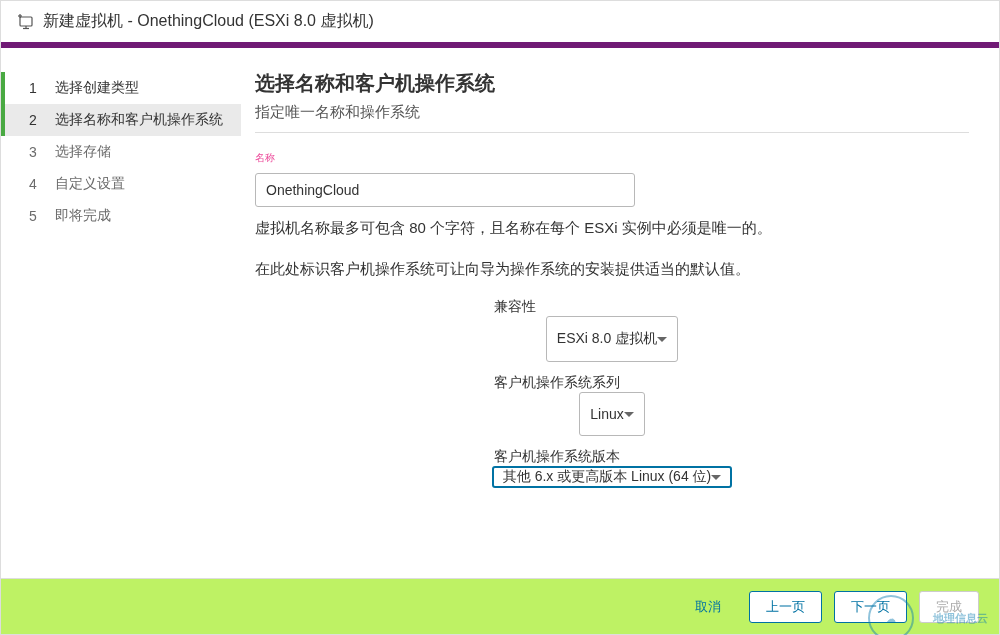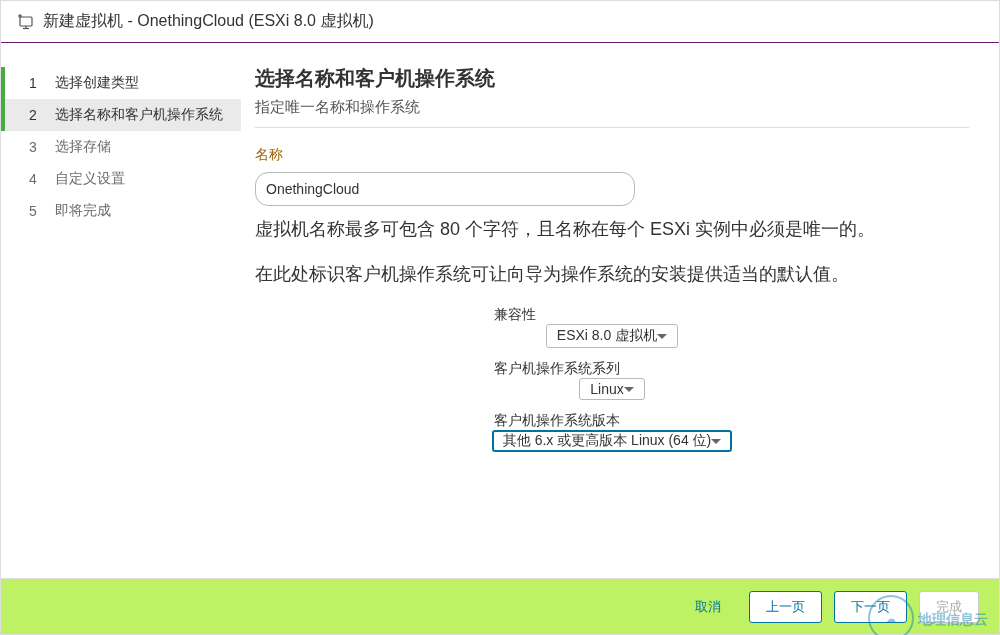--- a/index.html
+++ b/index.html
@@ -16,21 +16,21 @@
       width: 1000px;
       height: 635px;
       display: flex;
       flex-direction: column;
       border: 1px solid #ddd;
     }
     .title-bar {
       display: flex;
       align-items: center;
       padding: 10px 16px;
-      border-bottom: 1px solid #701a75;
+      border-bottom: 6px solid #701a75;
       gap: 8px;
     }
     .title-bar .icon {
       display: inline-flex;
       align-items: center;
       justify-content: center;
       width: 18px;
       height: 18px;
       color: #555;
     }
@@ -82,37 +82,37 @@
       font-size: 15px;
       color: #555;
       margin-bottom: 10px;
     }
     .hr {
       border: none;
       border-top: 1px solid #ddd;
       margin-bottom: 18px;
     }
     .field-label {
-      font-size: 14px;
-      color: #a16207;
+      font-size: 10px;
+      color: #ec4899;
       margin-bottom: 8px;
       display: block;
     }
     .text-input {
       width: 380px;
       height: 34px;
       padding: 6px 10px;
       border: 1px solid #b8b8b8;
-      border-radius: 13px;
+      border-radius: 3px;
       font-size: 14px;
       color: #333;
       margin-bottom: 10px;
     }
     .helper {
-      font-size: 18px;
+      font-size: 15px;
       color: #333;
       margin-bottom: 18px;
       line-height: 1.5;
     }
     .row {
       display: flex;
       align-items: center;
       margin-bottom: 12px;
       flex-direction: column;
     }
@@ -122,21 +122,21 @@
       color: #333;
     }
     .select {
       flex: 1;
       height: 32px;
       border: 1px solid #b8b8b8;
       border-radius: 3px;
       display: flex;
       align-items: center;
       justify-content: space-between;
-      padding: 2px 10px;
+      padding: 13px 10px;
       background: #fff;
       cursor: pointer;
       font-size: 14px;
       color: #333;
     }
     .select.focused {
       border: 2px solid #0072a3;
       padding: 0 9px;
     }
     .chev {
@@ -196,21 +196,21 @@
       align-items: center;
       justify-content: center;
       color: #0a7bb0;
       font-size: 10px;
       position: absolute;
       right: 80px;
       top: -10px;
     }
     .watermark .txt {
       color: #0a7bb0;
-      font-size: 14px;
+      font-size: 11px;
       font-weight: 600;
       position: absolute;
       right: 6px;
       top: 6px;
       white-space: nowrap;
     }
   </style>
 </head>
 <body>
 

